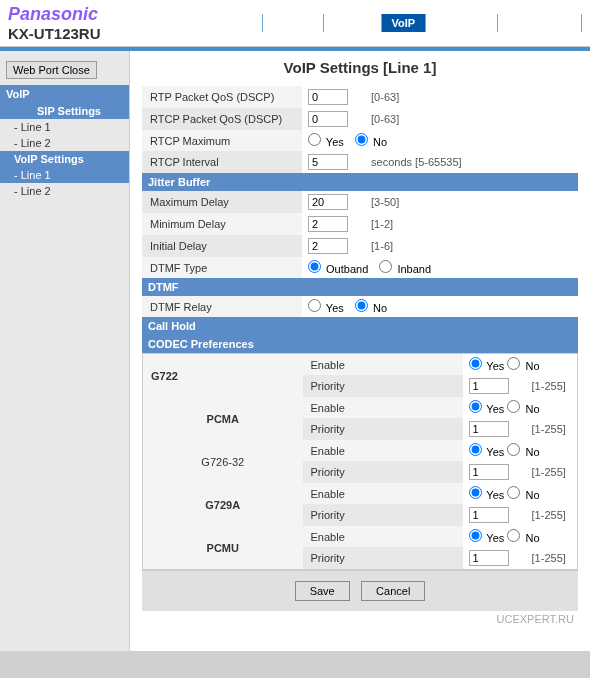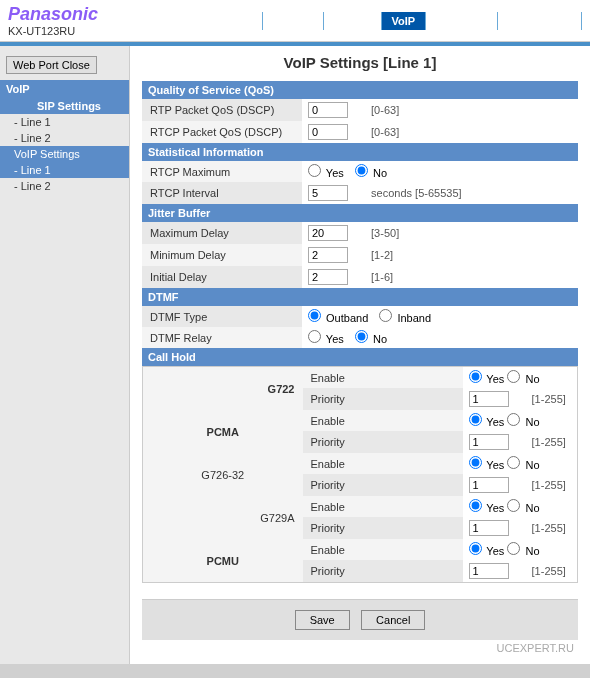--- a/index.html
+++ b/index.html
@@ -2,21 +2,21 @@
 <html><head>
   <meta charset="utf-8">
   <style>
     * { box-sizing: border-box; margin: 0; padding: 0; }
     body { font-family: Arial, sans-serif; font-size: 12px; background: #d0d0d0; width: 590px; }
 
     
     .header { background: #fff; padding: 4px 8px; display: flex; align-items: center; border-bottom: 1px solid #ccc; }
     .brand { display: flex; flex-direction: column; }
     .brand-name { color: #8b5cf6; font-size: 18px; font-weight: bold; font-style: italic; }
-    .model { color: #333; font-size: 11px; font-weight: normal; }
+    .model { color: #333; font-size: 15px; font-weight: bold; }
 
     
     .navbar { background: #4a90c8; display: flex; align-items: center; height: 24px; }
     .nav-item { color: #fff; font-size: 11px; padding: 3px 10px; border-right: 1px solid #6aaad8; cursor: pointer; text-decoration: none; }
     .nav-item.active { background: #0057a8; font-weight: bold; }
 
     
     .content-wrap { display: flex; background: #fff; min-height: 600px; }
 
     
@@ -39,21 +39,21 @@
     tr:nth-child(even) .row-label { background: #e8e8e8; }
     tr:nth-child(odd) .row-label { background: #f4f4f4; }
     .input-small { width: 40px; font-size: 11px; border: 1px solid #aaa; padding: 1px 3px; }
     .range-hint { color: #555; margin-left: 20px; }
 
     
     input[type="radio"] { margin-right: 2px; }
     .radio-group label { margin-right: 8px; font-size: 11px; cursor: pointer; }
 
     
-    .footer-buttons { text-align: center; padding: 10px; background: #e0e0e0; border-top: 1px solid #ccc; margin-top: 16px; }
+    .footer-buttons { text-align: center; padding: 10px; background: #e0e0e0; border-top: 1px solid #ccc; }
     .footer-buttons button { font-size: 11px; padding: 3px 14px; margin: 0 4px; background: #e0e0e0; border: 1px solid #888; cursor: pointer; }
 
     .outer { position: relative; }
   </style>
 </head>
 <body>
 
 <div class="outer">
 
   <div class="header">
@@ -77,52 +77,46 @@
   <div class="content-wrap">
 
     <div class="sidebar">
       <div class="web-port-btn">
         <button>Web Port Close</button>
       </div>
       <div class="sidebar-group-title">VoIP</div>
       <div class="sidebar-item" style="font-weight:bold; background:#5b8cc8; color:#fff;padding-left:37px;">SIP Settings</div>
       <div class="sidebar-item">- Line 1</div>
       <div class="sidebar-item">- Line 2</div>
-      <div class="sidebar-item" style="font-weight:normal; background:#5b8cc8; color:#fff;">VoIP Settings</div>
+      <div class="sidebar-item" style="font-weight:bold; background:#5b8cc8; color:#fff;">VoIP Settings</div>
       <div class="sidebar-item active">- Line 1</div>
       <div class="sidebar-item">- Line 2</div>
     </div>
 
     <div class="main-panel">
       <div class="page-title">VoIP Settings [Line 1]</div>
 
       <table class="settings-table">
 
         <tbody>
-            <tr>
-              <td colspan="2" class="section-header">Quality of Service (QoS)</td>
-            </tr>
         <tr>
           <td class="row-label">RTP Packet QoS (DSCP)</td>
           <td class="row-value">
             <input type="text" class="input-small" value="0" style="">
             <span class="range-hint">[0-63]</span>
           </td>
         </tr>
         <tr>
           <td class="row-label">RTCP Packet QoS (DSCP)</td>
           <td class="row-value">
             <input type="text" class="input-small" value="0" style="">
             <span class="range-hint">[0-63]</span>
           </td>
         </tr>
 
-        <tr>
-              <td colspan="2" class="section-header">Statistical Information</td>
-            </tr>
         <tr>
           <td class="row-label">RTCP Maximum</td>
           <td class="row-value">
             <span class="radio-group">
               <label><input type="radio" name="rtcp_enable" style=""> <span>Yes</span></label>
               <label><input type="radio" name="rtcp_enable" checked="" style=""> <span>No</span></label>
             </span>
           </td>
         </tr>
         <tr>
@@ -152,53 +146,56 @@
         </tr>
         <tr>
           <td class="row-label">Initial Delay</td>
           <td class="row-value">
             <input type="text" class="input-small" value="2" style="">
             <span class="range-hint">[1-6]</span>
           </td>
         </tr>
 
         <tr>
-              <td colspan="2" class="section-header">DTMF</td>
-            </tr>
-        <tr>
           <td class="row-label">DTMF Type</td>
           <td class="row-value">
             <span class="radio-group">
               <label><input type="radio" name="dtmf_type" checked="" style=""> <span>Outband</span></label>
               <label><input type="radio" name="dtmf_type" style=""> <span>Inband</span></label>
             </span>
           </td>
         </tr>
         <tr>
+              <td colspan="2" class="section-header">DTMF</td>
+            </tr>
+        <tr>
           <td class="row-label">DTMF Relay</td>
           <td class="row-value">
             <span class="radio-group">
               <label><input type="radio" name="dtmf_relay" style=""> <span>Yes</span></label>
               <label><input type="radio" name="dtmf_relay" checked="" style=""> <span>No</span></label>
             </span>
           </td>
         </tr>
 
         <tr>
               <td colspan="2" class="section-header">Call Hold</td>
             </tr>
 
+        <tr>
+              <td colspan="2" class="section-header">CODEC Preferences</td>
+            </tr>
       </tbody>
         </table>
 
       <table class="settings-table" style="border:1px solid #ccc;">
 
         <tbody>
             <tr>
-          <td class="row-label" rowspan="2" style="text-align:right; font-weight:bold; vertical-align:middle;margin-left:28px;">G722</td>
+          <td class="row-label" rowspan="2" style="text-align:left; font-weight:bold; vertical-align:middle;margin-left:28px;">G722</td>
           <td class="row-label" style="width:70px;">Enable</td>
           <td class="row-value">
             <label><input type="radio" name="g722_en" checked="" style=""> Yes</label>
             <label><input type="radio" name="g722_en" style=""> No</label>
           </td>
         </tr>
         <tr>
           <td class="row-label">Priority</td>
           <td class="row-value">
             <input type="text" class="input-small" value="1" style="">
@@ -232,21 +229,21 @@
         </tr>
         <tr>
           <td class="row-label">Priority</td>
           <td class="row-value">
             <input type="text" class="input-small" value="1" style="">
             <span class="range-hint">[1-255]</span>
           </td>
         </tr>
 
         <tr>
-          <td class="row-label" rowspan="2" style="text-align:right; font-weight:normal; vertical-align:middle;">G729A</td>
+          <td class="row-label" rowspan="2" style="text-align:center; font-weight:bold; vertical-align:middle;">G729A</td>
           <td class="row-label">Enable</td>
           <td class="row-value">
             <label><input type="radio" name="g729a_en" checked="" style=""> Yes</label>
             <label><input type="radio" name="g729a_en" style=""> No</label>
           </td>
         </tr>
         <tr>
           <td class="row-label">Priority</td>
           <td class="row-value">
             <input type="text" class="input-small" value="1" style="">

